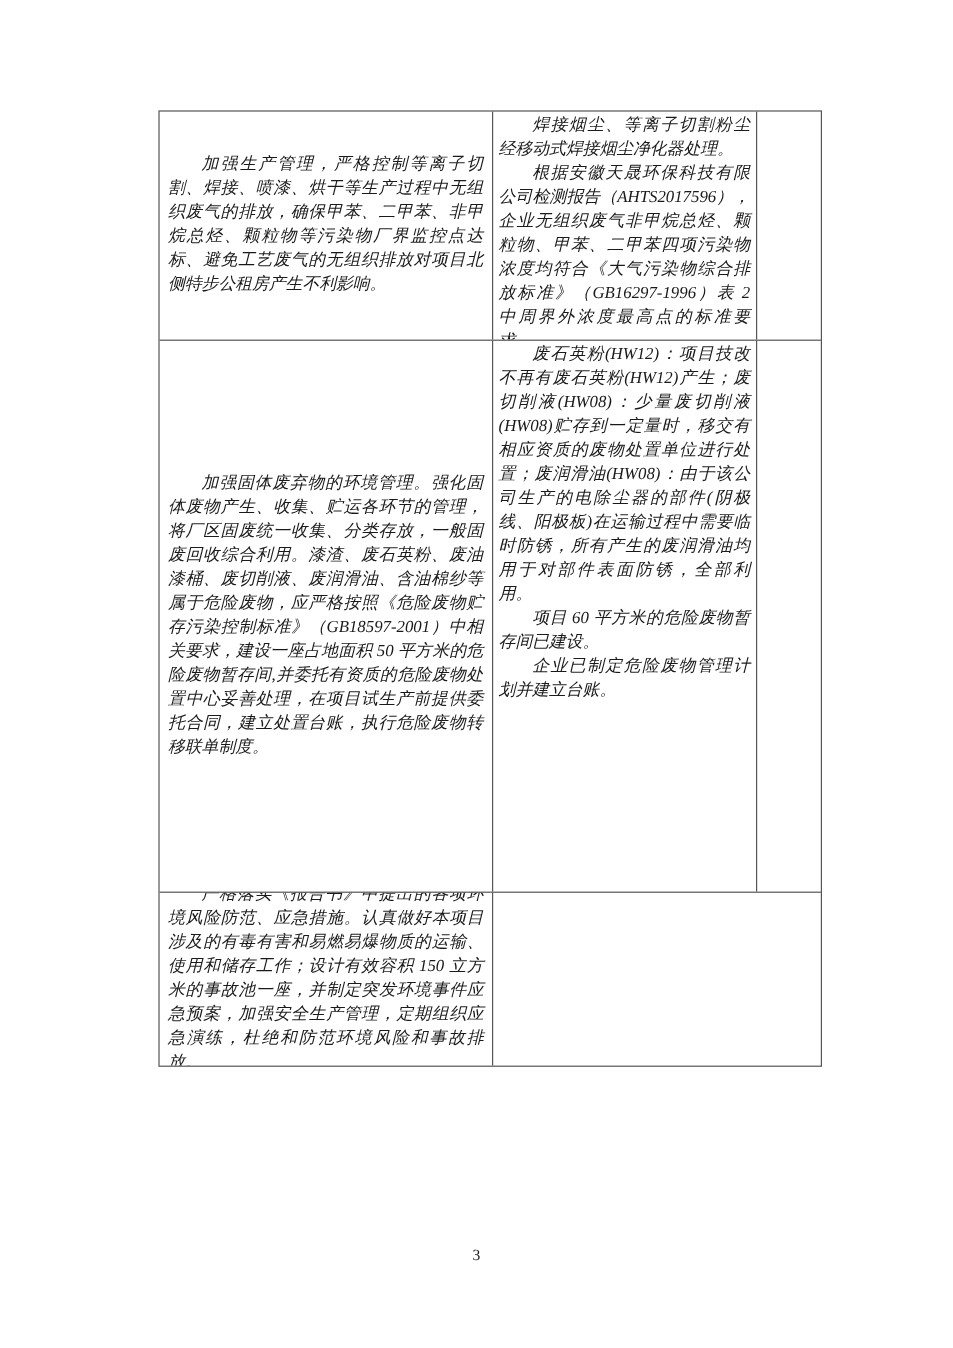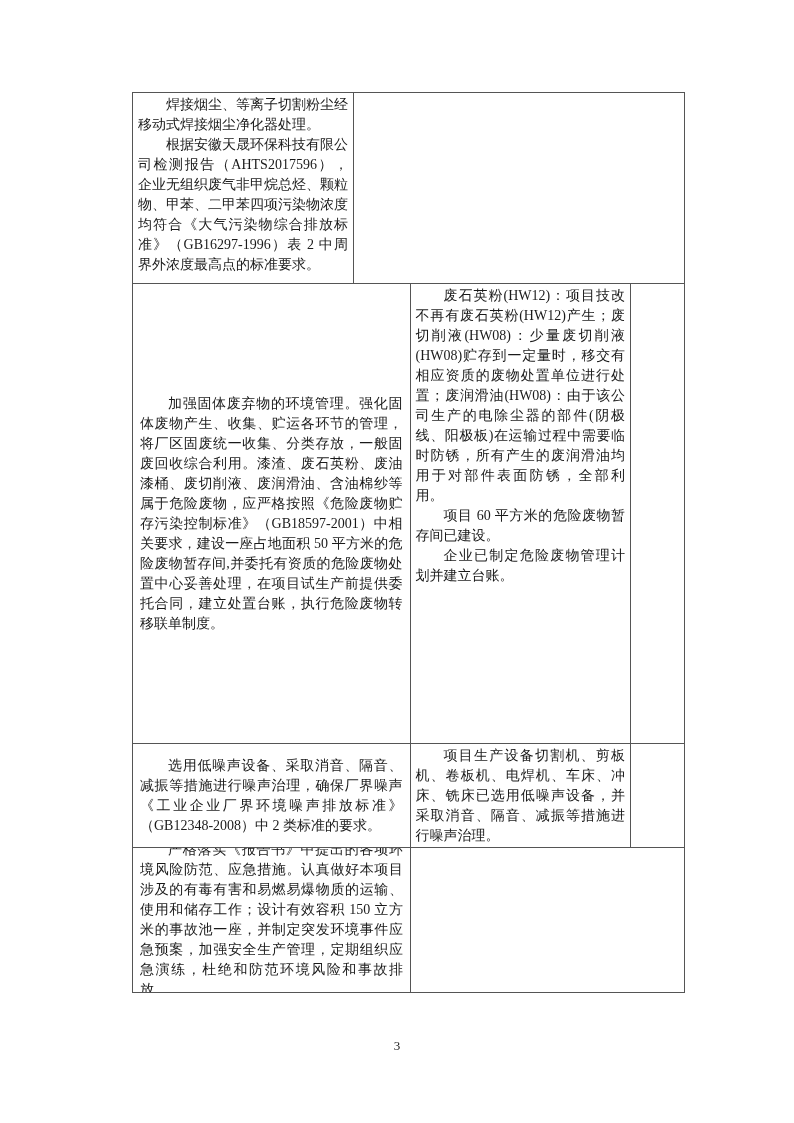--- a/index.html
+++ b/index.html
@@ -36,20 +36,21 @@
   .h3 { height: 104px; }
   .h4 { height: 144px; }
   .cell {
     box-sizing: border-box;
     border-right: 1px solid #555555;
     overflow: hidden;
     font-size: 14px;
     line-height: 20px;
     text-align: justify;
     text-justify: inter-ideograph;
+    font-style: italic;
   }
   .cell:last-child { border-right: none; }
   .c1 { width: 278px; padding: 2px 7px; }
   .c2 { width: 221px; padding: 2px 5px; }
   .c3 { width: 53px; flex: 1 1 auto; }
   .v-center {
     display: flex;
     flex-direction: column;
     justify-content: center;
   }
@@ -68,48 +69,42 @@
   }
 </style>
 </head>
 <body>
 
 <div class="page">
 
   <div class="doc-table">
 
     <div class="trow h1">
+      <div class="cell c1 v-center">
+        <p>加强生产管理，严格控制等离子切割、焊接、喷漆、烘干等生产过程中无组织废气的排放，确保甲苯、二甲苯、非甲烷总烃、颗粒物等污染物厂界监控点达标、避免工艺废气的无组织排放对项目北侧特步公租房产生不利影响。</p>
+      </div>
       <div class="cell c2">
         <p>焊接烟尘、等离子切割粉尘经移动式焊接烟尘净化器处理。</p>
         <p>根据安徽天晟环保科技有限公司检测报告（AHTS2017596），企业无组织废气非甲烷总烃、颗粒物、甲苯、二甲苯四项污染物浓度均符合《大气污染物综合排放标准》（GB16297-1996）表 2 中周界外浓度最高点的标准要求。</p>
       </div>
       <div class="cell c3"></div>
     </div>
 
     <div class="trow h2">
       <div class="cell c1 v-center">
         <p>加强固体废弃物的环境管理。强化固体废物产生、收集、贮运各环节的管理，将厂区固废统一收集、分类存放，一般固废回收综合利用。漆渣、废石英粉、废油漆桶、废切削液、废润滑油、含油棉纱等属于危险废物，应严格按照《危险废物贮存污染控制标准》（GB18597-2001）中相关要求，建设一座占地面积 50 平方米的危险废物暂存间,并委托有资质的危险废物处置中心妥善处理，在项目试生产前提供委托合同，建立处置台账，执行危险废物转移联单制度。</p>
       </div>
       <div class="cell c2">
         <p>废石英粉(HW12)：项目技改不再有废石英粉(HW12)产生；废切削液(HW08)：少量废切削液(HW08)贮存到一定量时，移交有相应资质的废物处置单位进行处置；废润滑油(HW08)：由于该公司生产的电除尘器的部件(阴极线、阳极板)在运输过程中需要临时防锈，所有产生的废润滑油均用于对部件表面防锈，全部利用。</p>
         <p>项目 60 平方米的危险废物暂存间已建设。</p>
         <p>企业已制定危险废物管理计划并建立台账。</p>
       </div>
       <div class="cell c3"></div>
     </div>
 
-    <div class="trow h3">
-      <div class="cell c1 v-center">
-        <p>选用低噪声设备、采取消音、隔音、减振等措施进行噪声治理，确保厂界噪声《工业企业厂界环境噪声排放标准》（GB12348-2008）中 2 类标准的要求。</p>
-      </div>
-      <div class="cell c2">
-        <p>项目生产设备切割机、剪板机、卷板机、电焊机、车床、冲床、铣床已选用低噪声设备，并采取消音、隔音、减振等措施进行噪声治理。</p>
-      </div>
-      <div class="cell c3"></div>
-    </div>
 
     <div class="trow h4">
       <div class="cell c1 v-center">
         <p>严格落实《报告书》中提出的各项环境风险防范、应急措施。认真做好本项目涉及的有毒有害和易燃易爆物质的运输、使用和储存工作；设计有效容积 150 立方米的事故池一座，并制定突发环境事件应急预案，加强安全生产管理，定期组织应急演练，杜绝和防范环境风险和事故排放。</p>
       </div>
       <div class="cell c3"></div>
     </div>
 
   </div>
 

